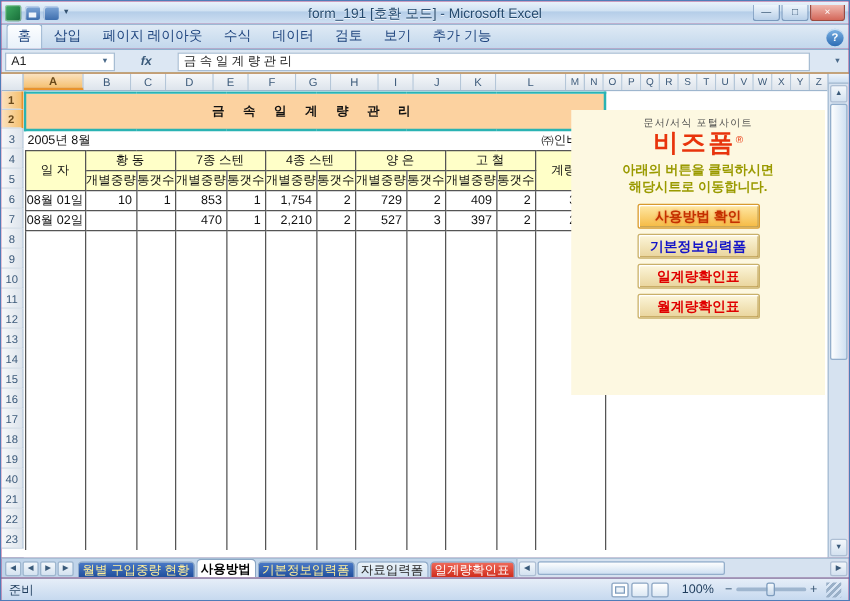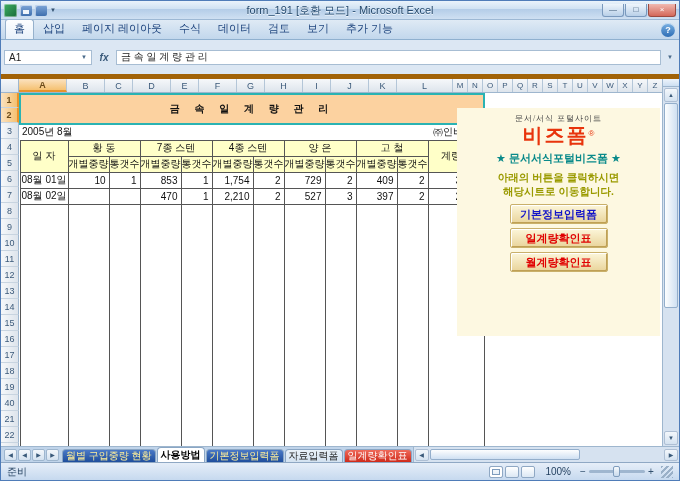--- a/index.html
+++ b/index.html
@@ -25,22 +25,22 @@
   
   .ribbon-row { height:20px; flex:none; display:flex; align-items:flex-end; padding:0 4px; gap:1px;
     background:linear-gradient(#dfeaf5,#c2d7ec); border-bottom:1px solid #8fb0cf; }
   .rtab { font-size:11px; color:#1e447e; padding:2px 8px 3px; border-radius:3px 3px 0 0; white-space:nowrap; }
   .rtab.active { background:linear-gradient(#fdfeff,#e8f1fa); border:1px solid #96b1cc; border-bottom:none; padding:1px 8px 3px; }
   .help-btn { margin-left:auto; width:14px; height:14px; border-radius:50%; margin-bottom:2px;
     background:linear-gradient(#7db3e4,#2d6db5); color:#fff; font-size:9px; font-weight:bold;
     display:flex; align-items:center; justify-content:center; box-shadow:inset 0 1px 0 rgba(255,255,255,.6); }
 
   
-  .formula-bar { height:19px; flex:none; display:flex; align-items:center; gap:3px; padding:17px 3px;
-    background:#dce7f3; border-bottom:5px solid #a16207; }
+  .formula-bar { height:19px; flex:none; display:flex; align-items:center; gap:16px; padding:1px 3px;
+    background:#dce7f3; border-bottom:1px solid #a16207; }
   .name-box { width:88px; height:15px; background:#fff; border:1px solid #a7bdd3; font-size:10px; color:#222;
     display:flex; align-items:center; padding:0 4px; }
   .nb-caret { margin-left:auto; font-size:6px; color:#4a6a8a; }
   .fx-label { width:18px; text-align:center; font-size:10px; font-style:italic; font-weight:bold; color:#3a5a7a; }
   .formula-input { flex:1; height:15px; background:#fff; border:1px solid #a7bdd3; font-size:10px; color:#222;
     display:flex; align-items:center; padding:0 4px; white-space:nowrap; overflow:hidden; }
   .fb-caret { width:12px; text-align:center; font-size:6px; color:#4a6a8a; }
 
   
   .sheet-area { flex:1; display:flex; background:#fff; overflow:hidden; }
@@ -68,21 +68,21 @@
   .t-subr { text-align:right; font-size:9px; padding-right:1px; }
   tr.r-hdr td { background:#ffffc8; border:1px solid #555; text-align:center; font-size:10px; }
   tr.r-data td { border:1px solid #555; }
   tr.r-data .c-date { text-align:center; }
   tr.r-data .c-num { text-align:right; padding-right:3px; }
   tr.r-empty td { border-left:1px solid #555; border-right:1px solid #555; }
 
   
   .right-panel { position:absolute; left:438px; top:15px; width:203px; height:228px; background:#fdf8e1;
     text-align:center; padding:5px 4px 0; overflow:hidden; }
-  .site-tag { font-size:8px; color:#4a4a4a; letter-spacing:1px;font-family:Liberation Serif, serif; }
+  .site-tag { font-size:8px; color:#4a4a4a; letter-spacing:1px; }
   .logo-line { line-height:1; margin-top:1px; }
   .logo-text { font-size:20px; font-weight:bold; color:#e8340c; letter-spacing:2px; }
   .logo-mark { font-size:8px; color:#e8340c; vertical-align:super; }
   .panel-heading { margin-top:6px; font-size:11px; font-weight:bold; color:#0a8a8a; }
   .panel-desc { margin-top:4px; font-size:10.5px; font-weight:bold; color:#9a9a00; line-height:1.35; }
   .panel-buttons { margin-top:6px; display:flex; flex-direction:column; align-items:center; gap:4px; }
   .pbtn { width:98px; height:20px; font-size:11px; font-weight:bold; display:flex; align-items:center; justify-content:center;
     background:linear-gradient(#fcf6da,#e9d49b); border:1px solid #c9b06a; border-radius:2px;
     box-shadow:inset 1px 1px 0 #fff, inset -1px -1px 0 #bfa055; white-space:nowrap; }
   .pbtn.active { background:linear-gradient(#ffe9a8,#f5b941); text-shadow:0 0 2px rgba(220,60,0,.55); border-color:#d89a2e; }
@@ -528,26 +528,26 @@
                   <td></td>
                 </tr>
               </tbody>
             </table>
 
           <div class="right-panel">
             <div class="site-tag">문서/서식 포털사이트</div>
             <div class="logo-line">
               <span class="logo-text">비즈폼</span><span class="logo-mark">®</span>
             </div>
-            <div class="panel-heading">★ 문서서식포털비즈폼 ★</div>
             <div class="panel-desc">
                 <div>아래의 버튼을 클릭하시면</div>
                 <div>해당시트로 이동합니다.</div>
               </div>
             <div class="panel-buttons">
+                <div class="pbtn active" style="color: rgb(196, 48, 0);">사용방법 확인</div>
                 <div class="pbtn" style="color: rgb(20, 20, 200);">기본정보입력폼</div>
                 <div class="pbtn" style="color: rgb(224, 0, 0);">일계량확인표</div>
                 <div class="pbtn" style="color: rgb(224, 0, 0);">월계량확인표</div>
               </div>
           </div>
         </div>
       </div>
     </div>
     <div class="v-scroll">
       <div class="vs-split"></div>

